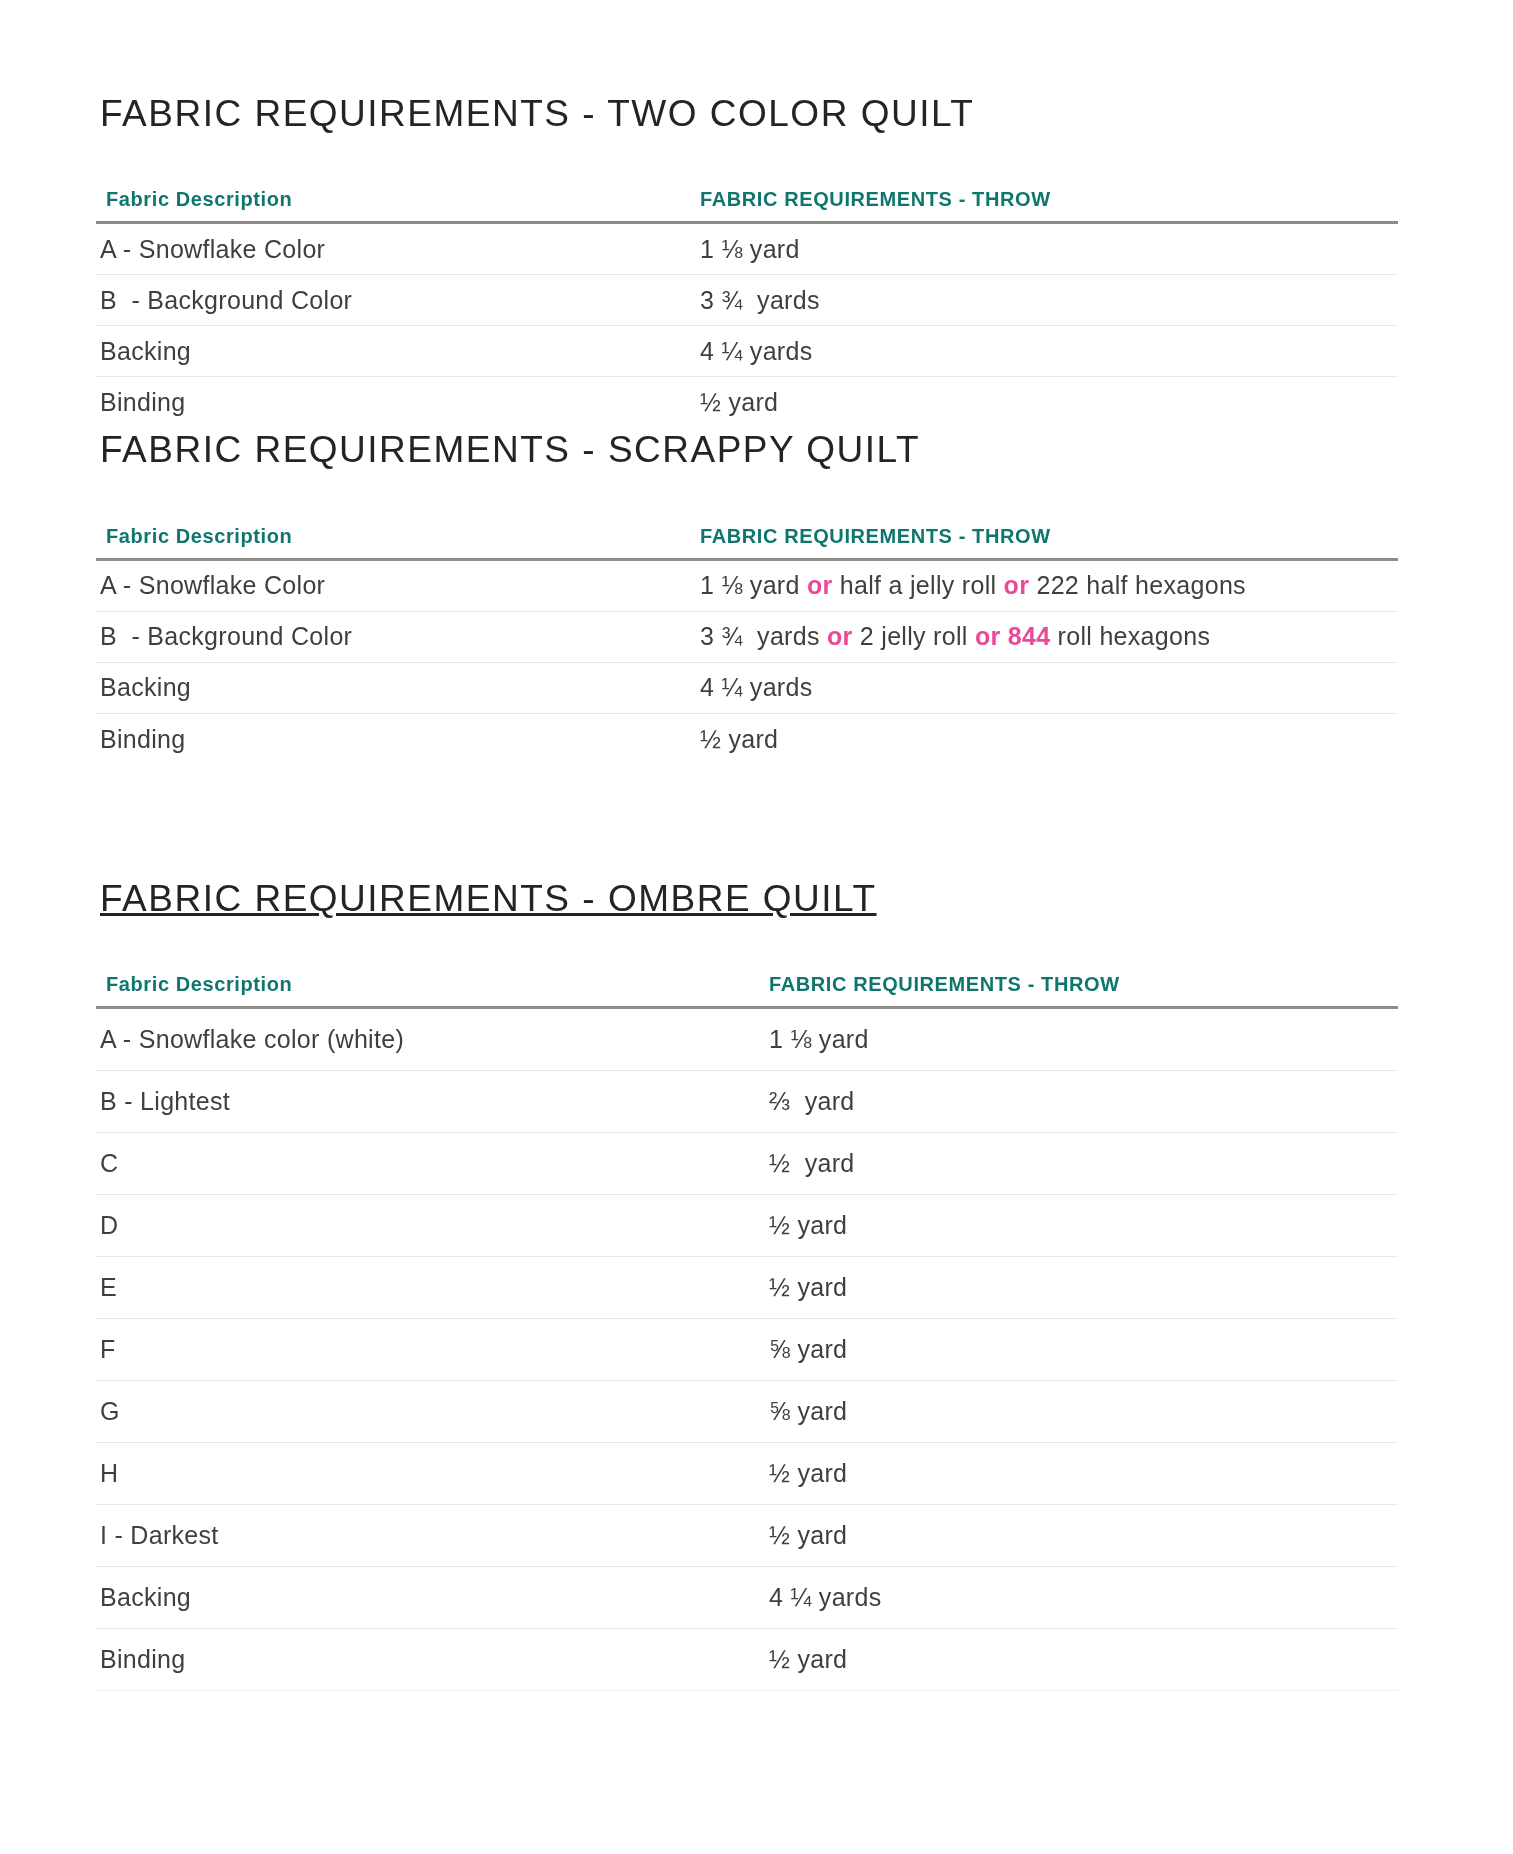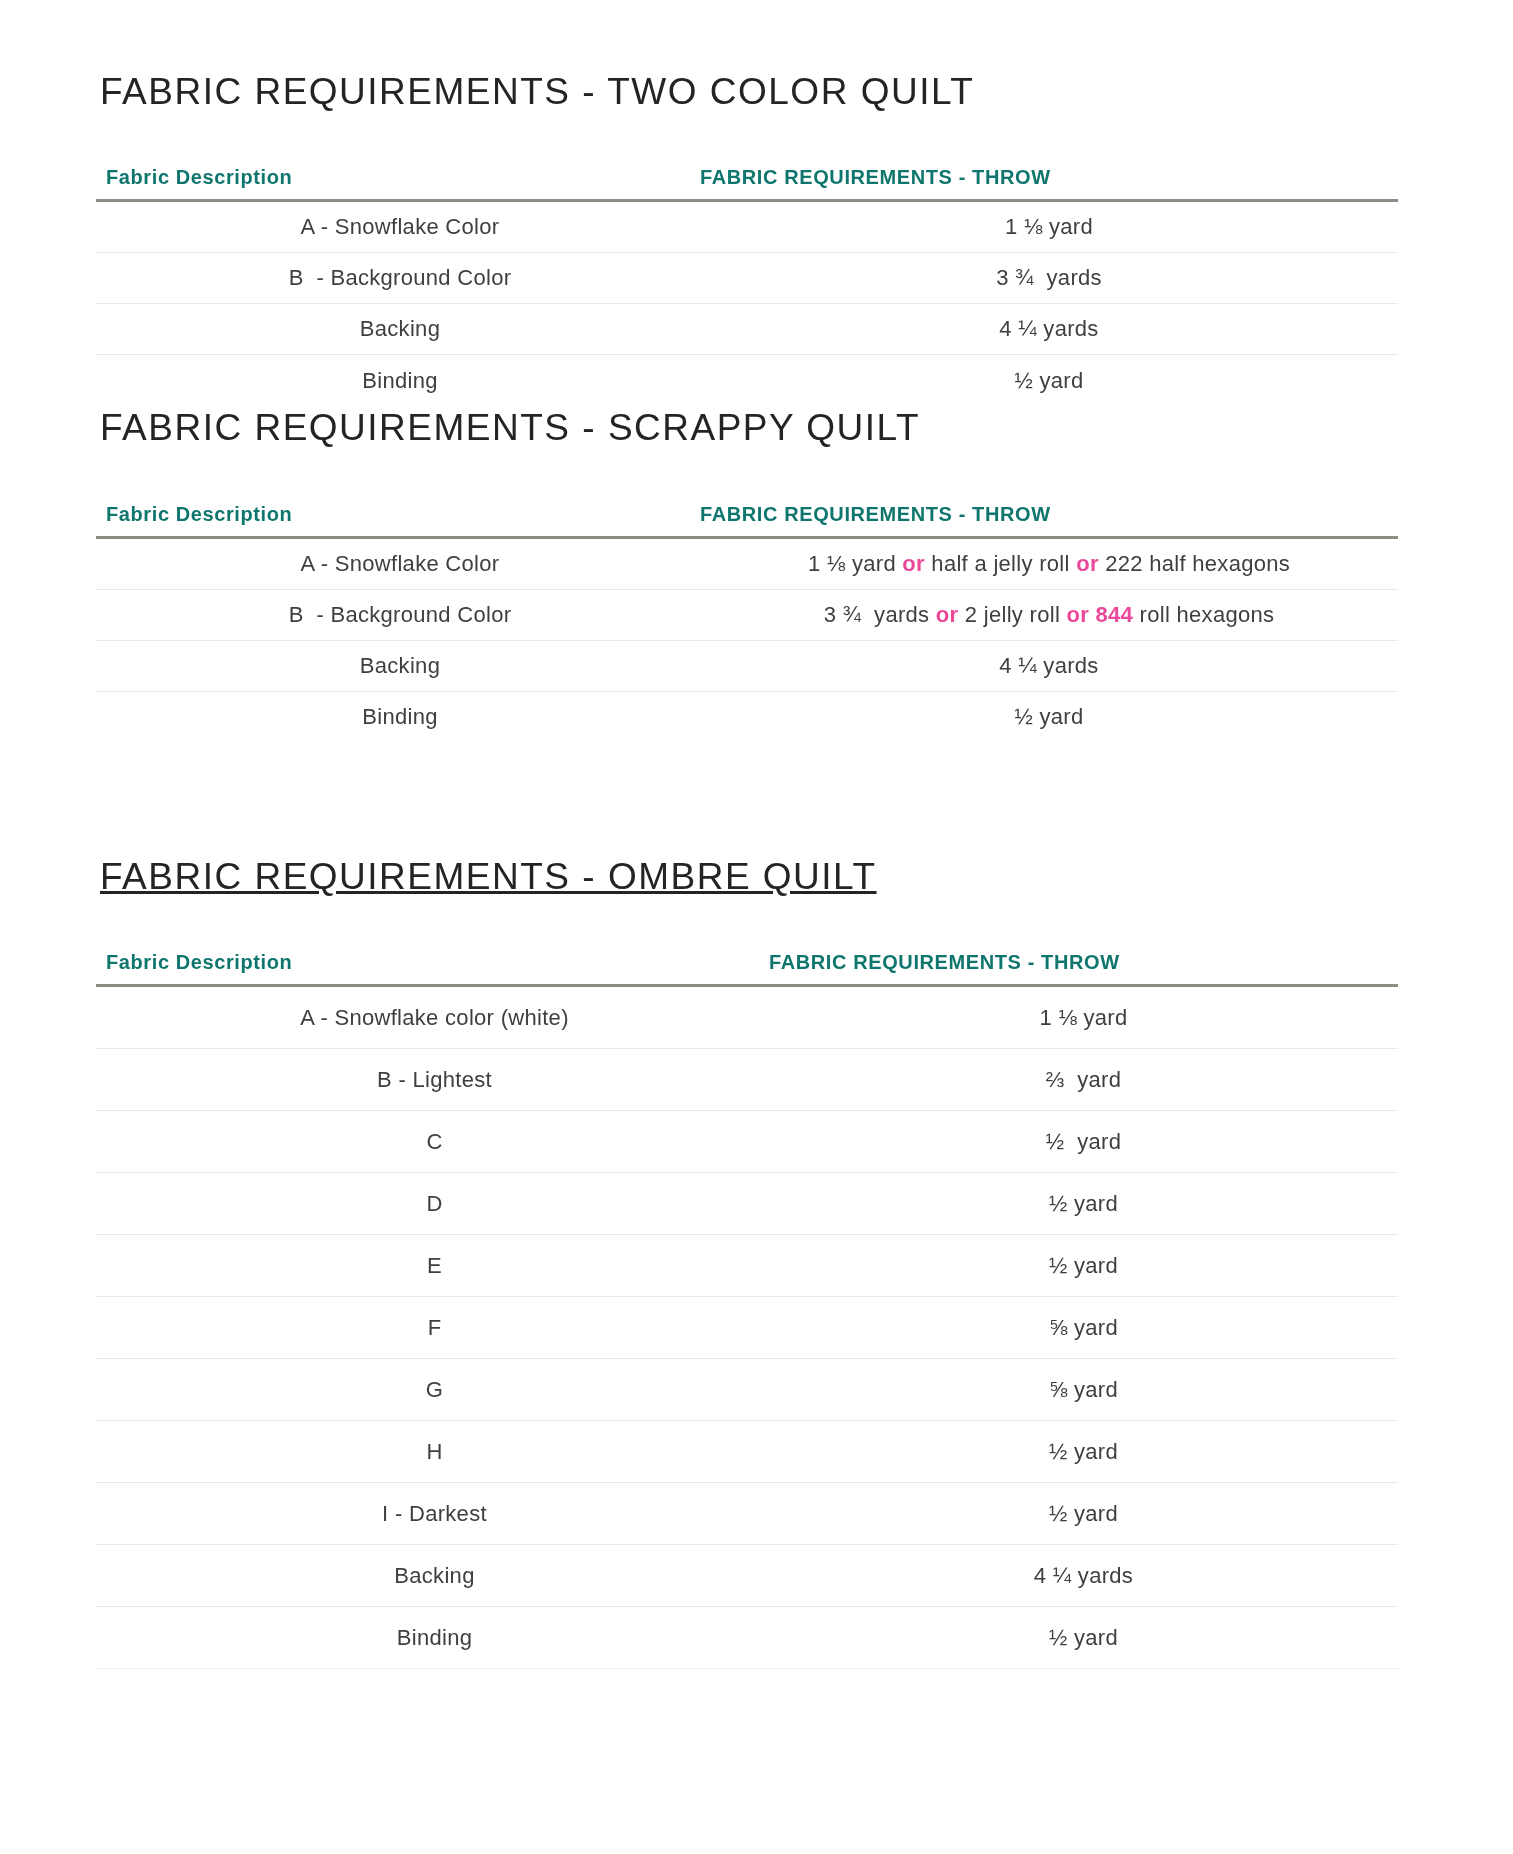--- a/index.html
+++ b/index.html
@@ -17,21 +17,21 @@
   }
   .section-title {
     font-size: 37px;
     font-weight: 400;
     letter-spacing: 1.5px;
     color: #242424;
     line-height: 1.2;
     padding-left: 4px;
     white-space: nowrap;
   }
-  .s1 .section-title { margin-top: 70px; }
+  .s1 .section-title { margin-top: 92px; }
   .s2 .section-title { }
   .s3 .section-title { margin-top: 112px; text-decoration: underline; }
 
   .tbl { width: 100%; }
   .thead {
     display: flex;
     align-items: flex-end;
     margin-top: 50px;
     padding-bottom: 9px;
     border-bottom: 3px solid #8f8c86;
@@ -40,25 +40,24 @@
     letter-spacing: 0.6px;
     color: #0f766e;
     line-height: 26px;
     white-space: pre-wrap;
   }
   .thead .c1 { padding-left: 10px; }
   .row {
     display: flex;
     align-items: center;
     border-bottom: 1px solid #e9e9e9;
-    font-size: 22px;
+    font-size: 25px;
     letter-spacing: 0.3px;
     color: #3f3f3f;
     white-space: pre-wrap;
-    text-align: center;
   }
   .row .c1 { padding-left: 4px; }
   .c1 { flex: 0 0 604px; }
   .c2 { flex: 1 1 auto; }
   .s3 .c1 { flex: 0 0 673px; }
   .s1 .row, .s2 .row { height: 51px; }
   .s3 .row { height: 62px; }
   .s1 .row:last-child, .s2 .row:last-child { border-bottom: none; }
   .s3 .row:last-child { border-bottom: 1px solid #efefef; }
   .val b { font-weight: 700; color: #ec4899; }

